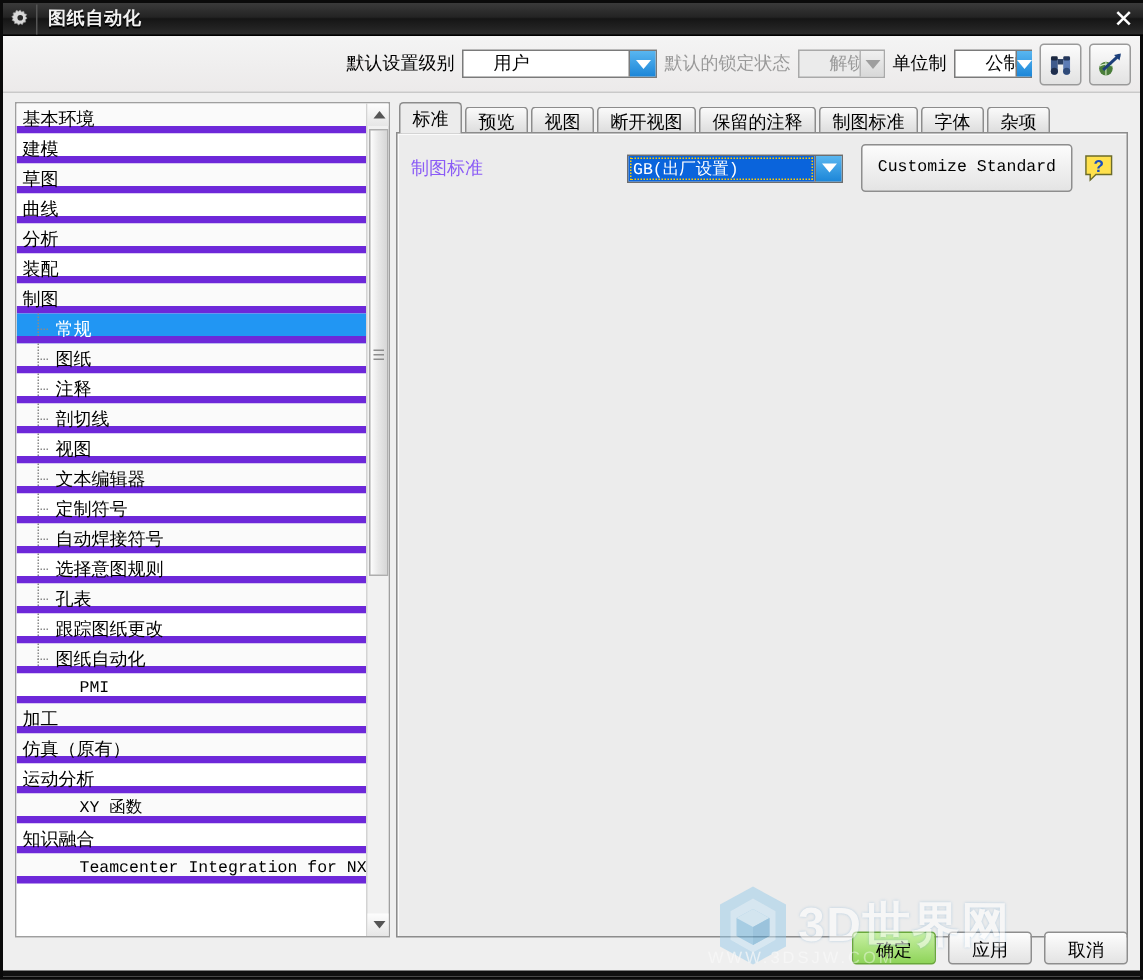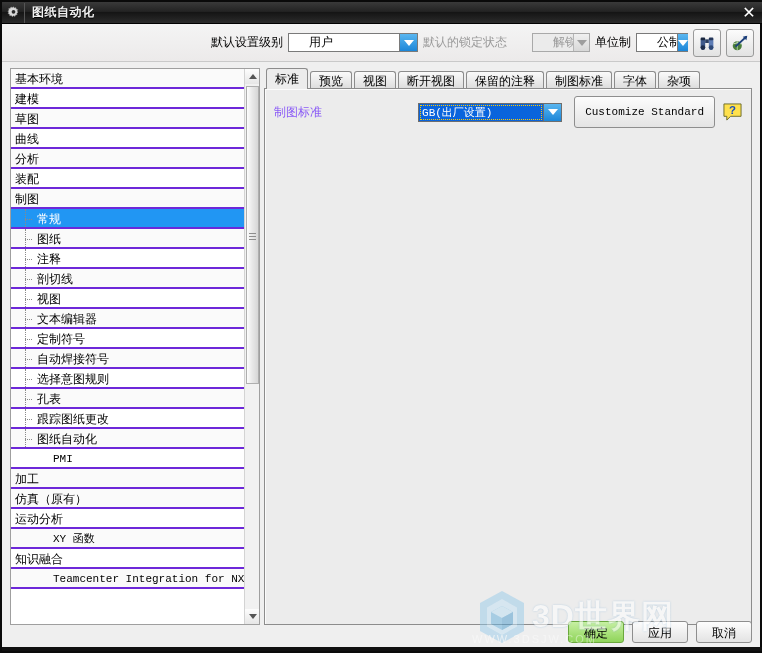--- a/index.html
+++ b/index.html
@@ -120,21 +120,20 @@
   .combo .arrow i {
     display: block;
     width: 0; height: 0;
     border-left: 5px solid transparent;
     border-right: 5px solid transparent;
     border-top: 6px solid #ffffff;
   }
   .combo.disabled {
     background: #ebebeb;
     border-color: #a9a9a9;
-    margin-left: 20px;
   }
   .combo.disabled .val { color: #9a9a9a; }
   .combo.disabled .arrow {
     background: linear-gradient(to bottom, #f0f0f0 0%, #d8d8d8 100%);
     border-left: 1px solid #b6b6b6;
   }
   .combo.disabled .arrow i { border-top-color: #9e9e9e; }
 
   #combo-level { width: 130px; }
   #combo-lock  { width: 58px; }
@@ -167,21 +166,21 @@
     height: 100%;
     overflow: hidden;
     background: #fff;
     position: relative;
   }
   .tree-row {
     height: 20px;
     line-height: 20px;
     font-size: 12px;
     color: #000;
-    border-bottom: 2px solid #6d28d9;
+    border-bottom: 5px solid #6d28d9;
     box-sizing: border-box;
     padding-left: 4px;
     white-space: nowrap;
     cursor: default;
     position: relative;
     background: #fafafa;
   }
   .tree-row.alt { background: #ffffff; }
   .tree-row.child { padding-left: 26px; }
   .tree-row.child::before {

